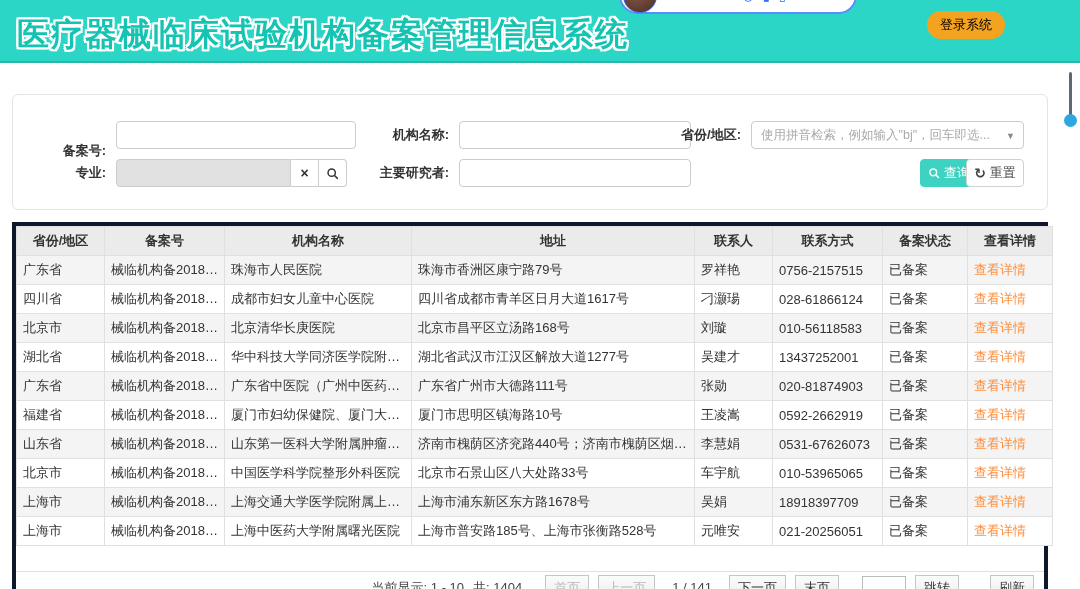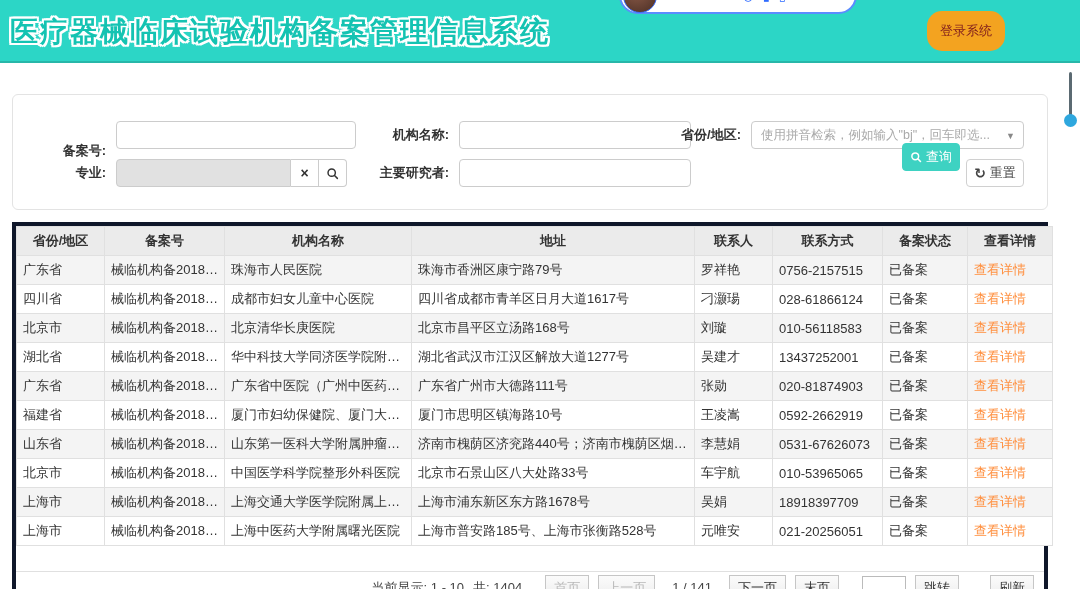--- a/index.html
+++ b/index.html
@@ -2,26 +2,26 @@
 <html><head>
 <meta charset="utf-8">
 <style>
   html,body { margin:0; padding:0; background:#fff; }
   .stage { position:relative; width:1080px; height:589px; overflow:hidden; background:#fff;
            font-family:"Liberation Sans","DejaVu Sans",sans-serif; color:#333; }
 
   
   .app-header { position:absolute; top:0; left:0; right:0; height:61px;
                 background:#2cd6c6; border-bottom:2px solid #28b7a9; }
-  .app-title { position:absolute; left:10px; top:13px; font-size:28px; font-weight:bold;
+  .app-title { position:absolute; left:17px; top:13px; font-size:32px; font-weight:bold;
                letter-spacing:2px; color:#14c3b2;
                text-shadow:-2px -2px 0 #fff, 2px -2px 0 #fff, -2px 2px 0 #fff, 2px 2px 0 #fff,
                            0 -2px 0 #fff, 0 2px 0 #fff, -2px 0 0 #fff, 2px 0 0 #fff; }
-  .login-btn { position:absolute; right:75px; top:11px; width:78px; height:40px;
-               background:#f3a320; color:#7f1d1d; border:none; border-radius:15px;
+  .login-btn { position:absolute; right:75px; top:11px; width:78px; height:28px;
+               background:#f3a320; color:#000000; border:none; border-radius:15px;
                font-size:13px; cursor:pointer; font-family:inherit; }
 
   
   .float-toolbar { position:absolute; left:619px; top:-23px; width:238px; height:37px;
                    background:#fff; border:2px solid #5b8cff; border-radius:19px;
                    display:flex; align-items:center; gap:9px; padding-left:2px; box-sizing:border-box; }
   .ft-avatar { width:32px; height:32px; border-radius:50%; flex:0 0 auto;
                background:radial-gradient(circle at 40% 35%, #8a5a48, #4a2e24); border:1px solid #3c6cf0; }
   .ft-icon { color:#2f6bff; font-size:13px; line-height:1; }
 
@@ -122,21 +122,21 @@
       </button>
     <button class="grp-btn end" style="left:306px; top:64px;">
       <svg viewBox="0 0 16 16" width="13" height="13">
           <circle cx="7" cy="7" r="4.5" fill="none" stroke="currentColor" stroke-width="1.8"></circle>
           <line x1="10.5" y1="10.5" x2="14" y2="14" stroke="currentColor" stroke-width="1.8" stroke-linecap="round"></line>
         </svg>
     </button>
     <div class="fld-label" style="left:346px; top:64px; width:90px;">主要研究者:</div>
     <input class="txt-input" style="left: 446px; top: 64px; width: 232px;">
 
-    <button class="act-btn btn-query" style="top:48px;">
+    <button class="act-btn btn-query" style="top:64px;margin-left:18px;">
       <svg viewBox="0 0 16 16" width="12" height="12">
           <circle cx="7" cy="7" r="4.5" fill="none" stroke="currentColor" stroke-width="2"></circle>
           <line x1="10.5" y1="10.5" x2="14" y2="14" stroke="currentColor" stroke-width="2" stroke-linecap="round"></line>
         </svg>
       <span>查询</span>
     </button>
     <button class="act-btn btn-reset" style="top:64px;">
       <span class="ricon">↻</span>
       <span>重置</span>
     </button>

